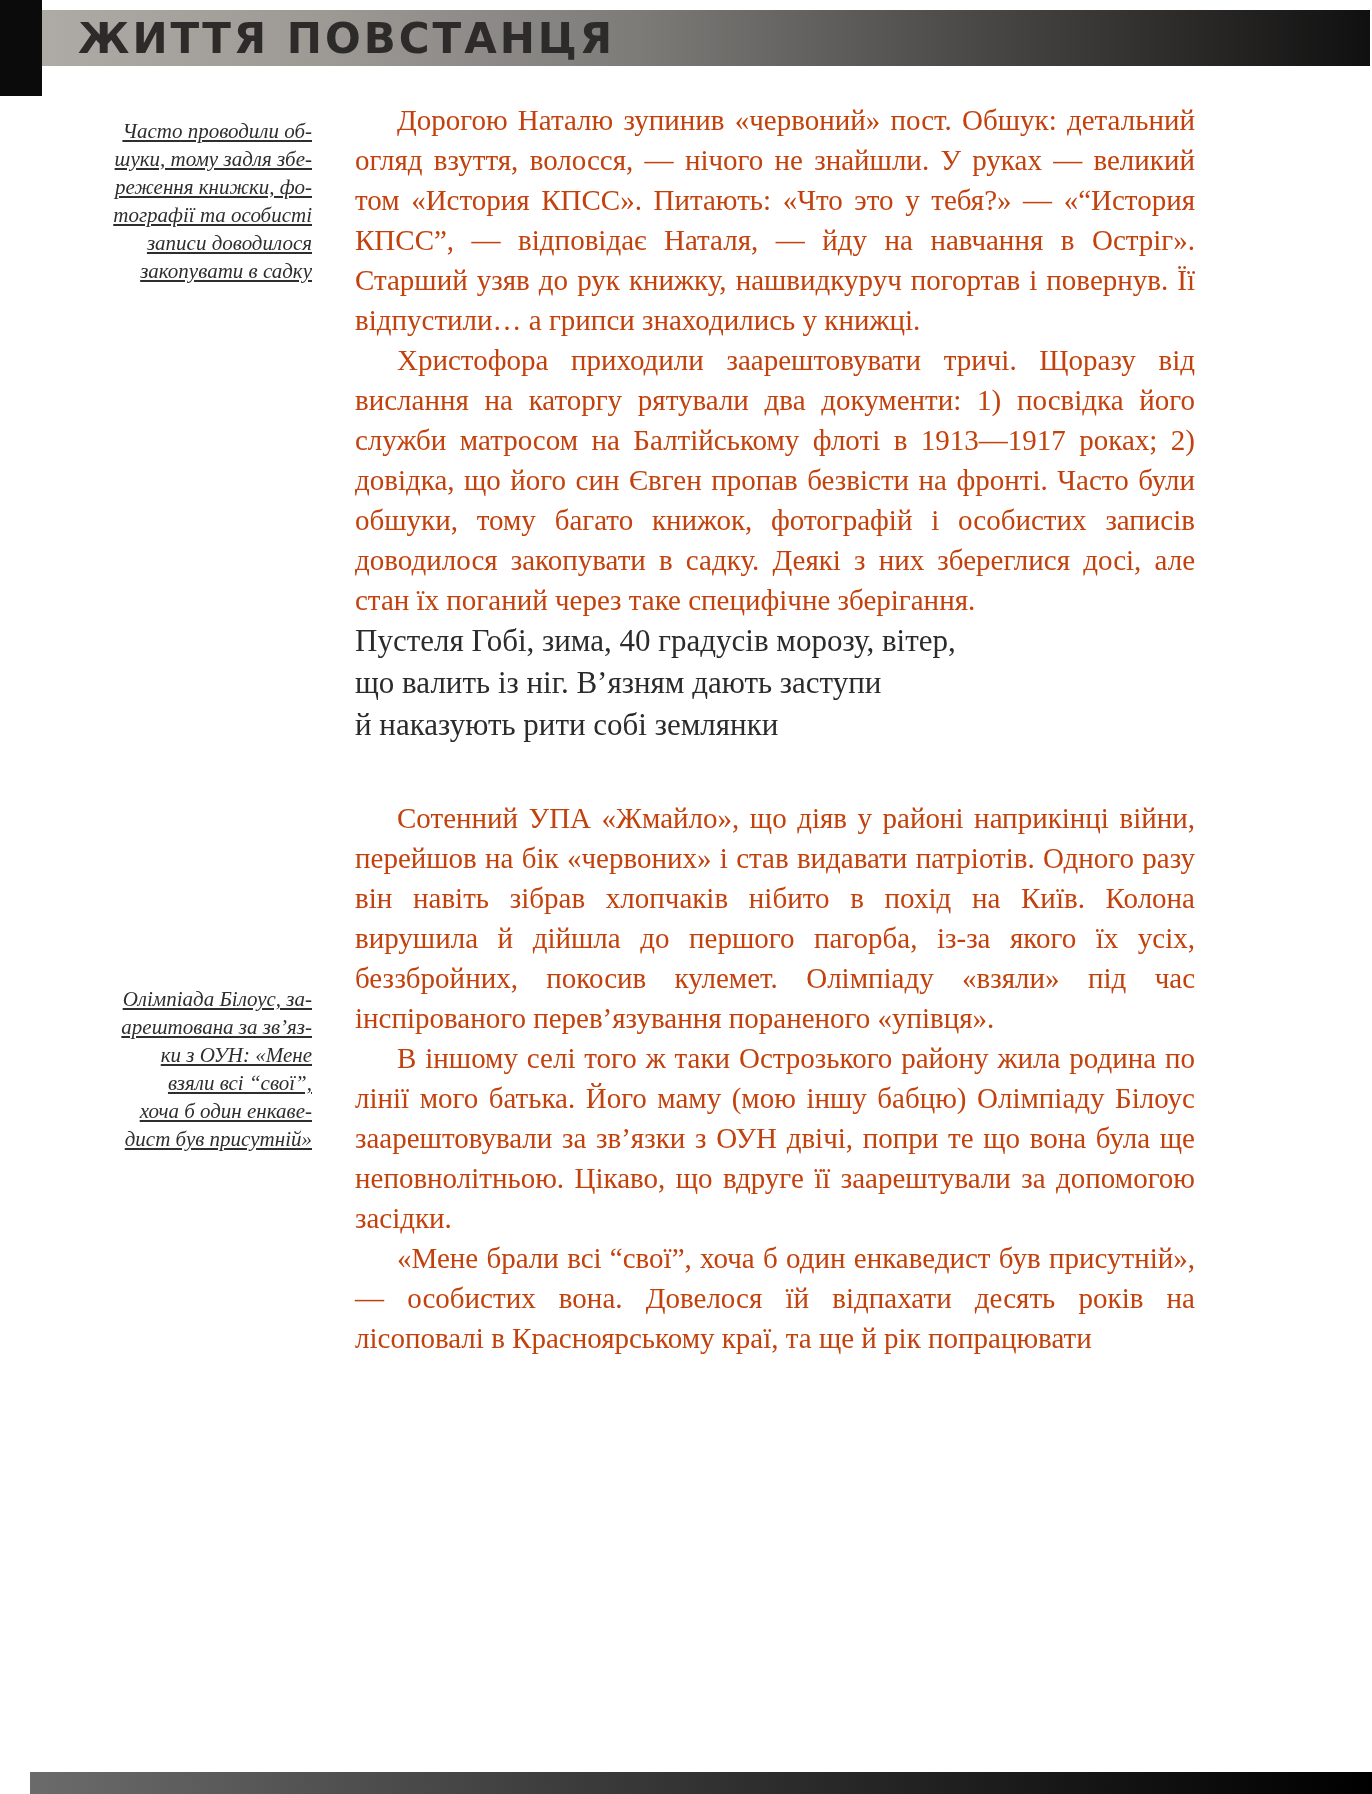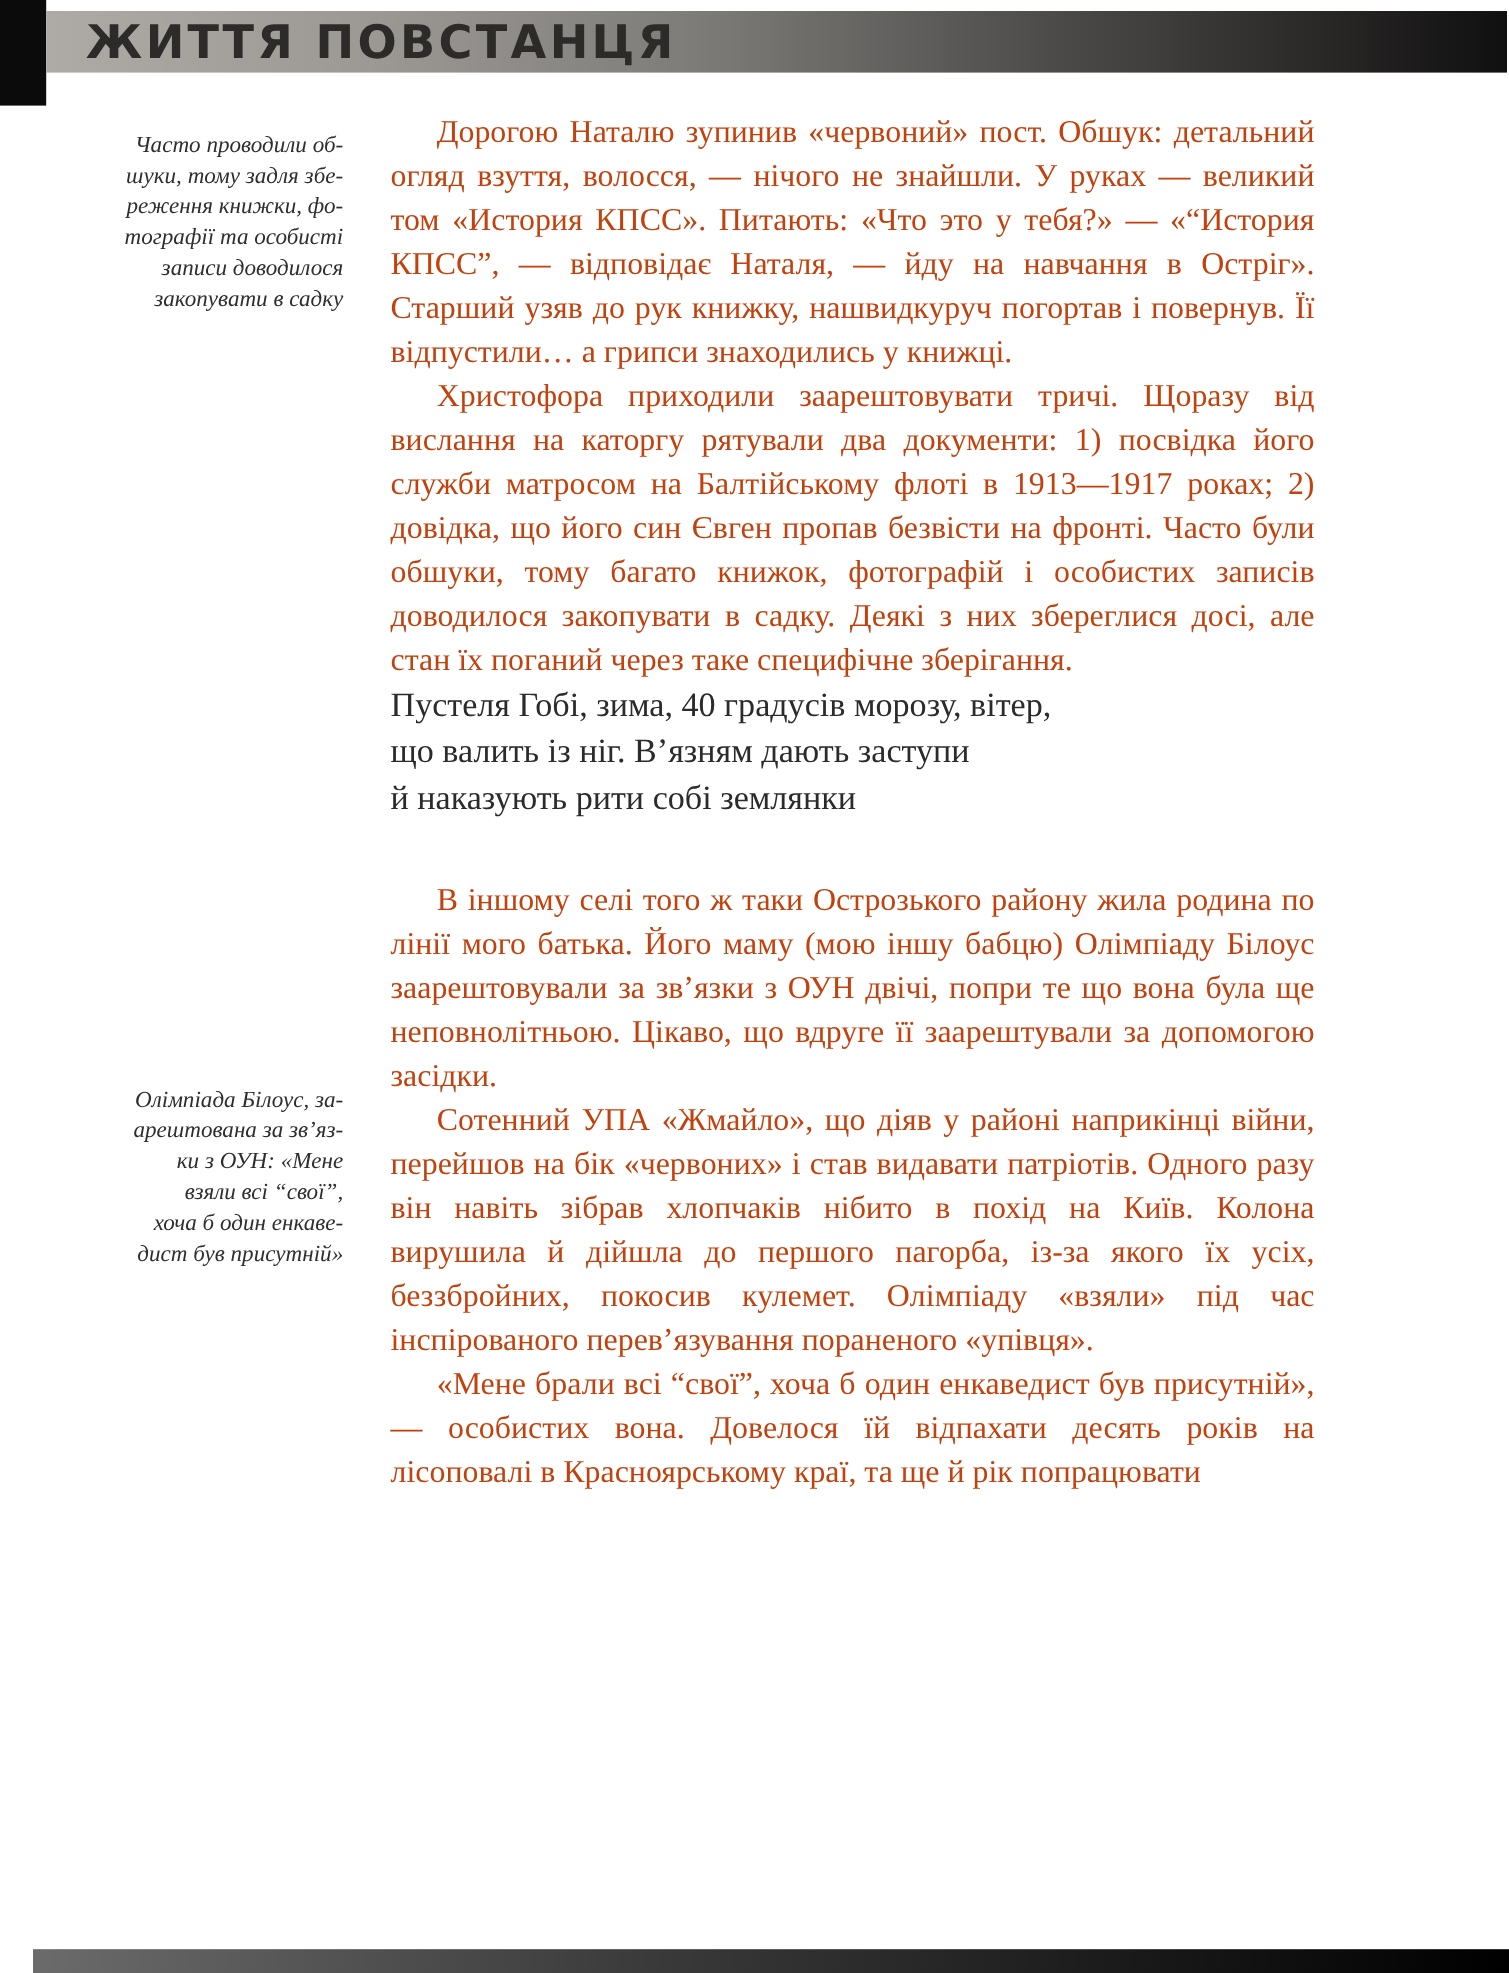--- a/index.html
+++ b/index.html
@@ -44,20 +44,21 @@
   
   .margin-note {
     position:absolute;
     left:60px; width:252px;
     text-align:right;
     font-style:italic;
     font-size:21px;
     line-height:1.33;
     color:#2e2e2e;
     white-space:pre-line;
+    text-decoration:underline;
   }
   .margin-note-1 { top:118px; }
   .margin-note-2 { top:986px; }
 
   
   .main-col {
     position:absolute;
     left:355px; top:100px;
     width:840px;
   }
@@ -109,16 +110,16 @@
 
 <div class="main-col">
   <p class="para">Дорогою Наталю зупинив «червоний» пост. Обшук: детальний огляд взуття, волосся, — нічого не знайшли. У руках — великий том «История КПСС». Питають: «Что это у тебя?» — «“История КПСС”, — відповідає Наталя, — йду на навчання в Остріг». Старший узяв до рук книжку, нашвидкуруч погортав і повернув. Її відпустили… а грипси знаходились у книжці.</p>
   <p class="para">Христофора приходили заарештовувати тричі. Щоразу від вислання на каторгу рятували два документи: 1) посвідка його служби матросом на Балтійському флоті в 1913—1917 роках; 2) довідка, що його син Євген пропав безвісти на фронті. Часто були обшуки, тому багато книжок, фотографій і особистих записів доводилося закопувати в садку. Деякі з них збереглися досі, але стан їх поганий через таке специфічне зберігання.</p>
 
 
   <div class="section-lead">Пустеля Гобі, зима, 40 градусів морозу, вітер,
 що валить із ніг. В’язням дають заступи
 й наказують рити собі землянки</div>
 
+  <p class="para">Сотенний УПА «Жмайло», що діяв у районі наприкінці війни, перейшов на бік «червоних» і став видавати патріотів. Одного разу він навіть зібрав хлопчаків нібито в похід на Київ. Колона вирушила й дійшла до першого пагорба, із-за якого їх усіх, беззбройних, покосив кулемет. Олімпіаду «взяли» під час інспірованого перев’язування пораненого «упівця».</p>
   <p class="para">В іншому селі того ж таки Острозького району жила родина по лінії мого батька. Його маму (мою іншу бабцю) Олімпіаду Білоус заарештовували за зв’язки з ОУН двічі, попри те що вона була ще неповнолітньою. Цікаво, що вдруге її заарештували за допомогою засідки.</p>
-  <p class="para">Сотенний УПА «Жмайло», що діяв у районі наприкінці війни, перейшов на бік «червоних» і став видавати патріотів. Одного разу він навіть зібрав хлопчаків нібито в похід на Київ. Колона вирушила й дійшла до першого пагорба, із-за якого їх усіх, беззбройних, покосив кулемет. Олімпіаду «взяли» під час інспірованого перев’язування пораненого «упівця».</p>
   <p class="para">«Мене брали всі “свої”, хоча б один енкаведист був присутній», — особистих вона. Довелося їй відпахати десять років на лісоповалі в Красноярському краї, та ще й рік попрацювати</p>
 </div>
 
 </body></html>

